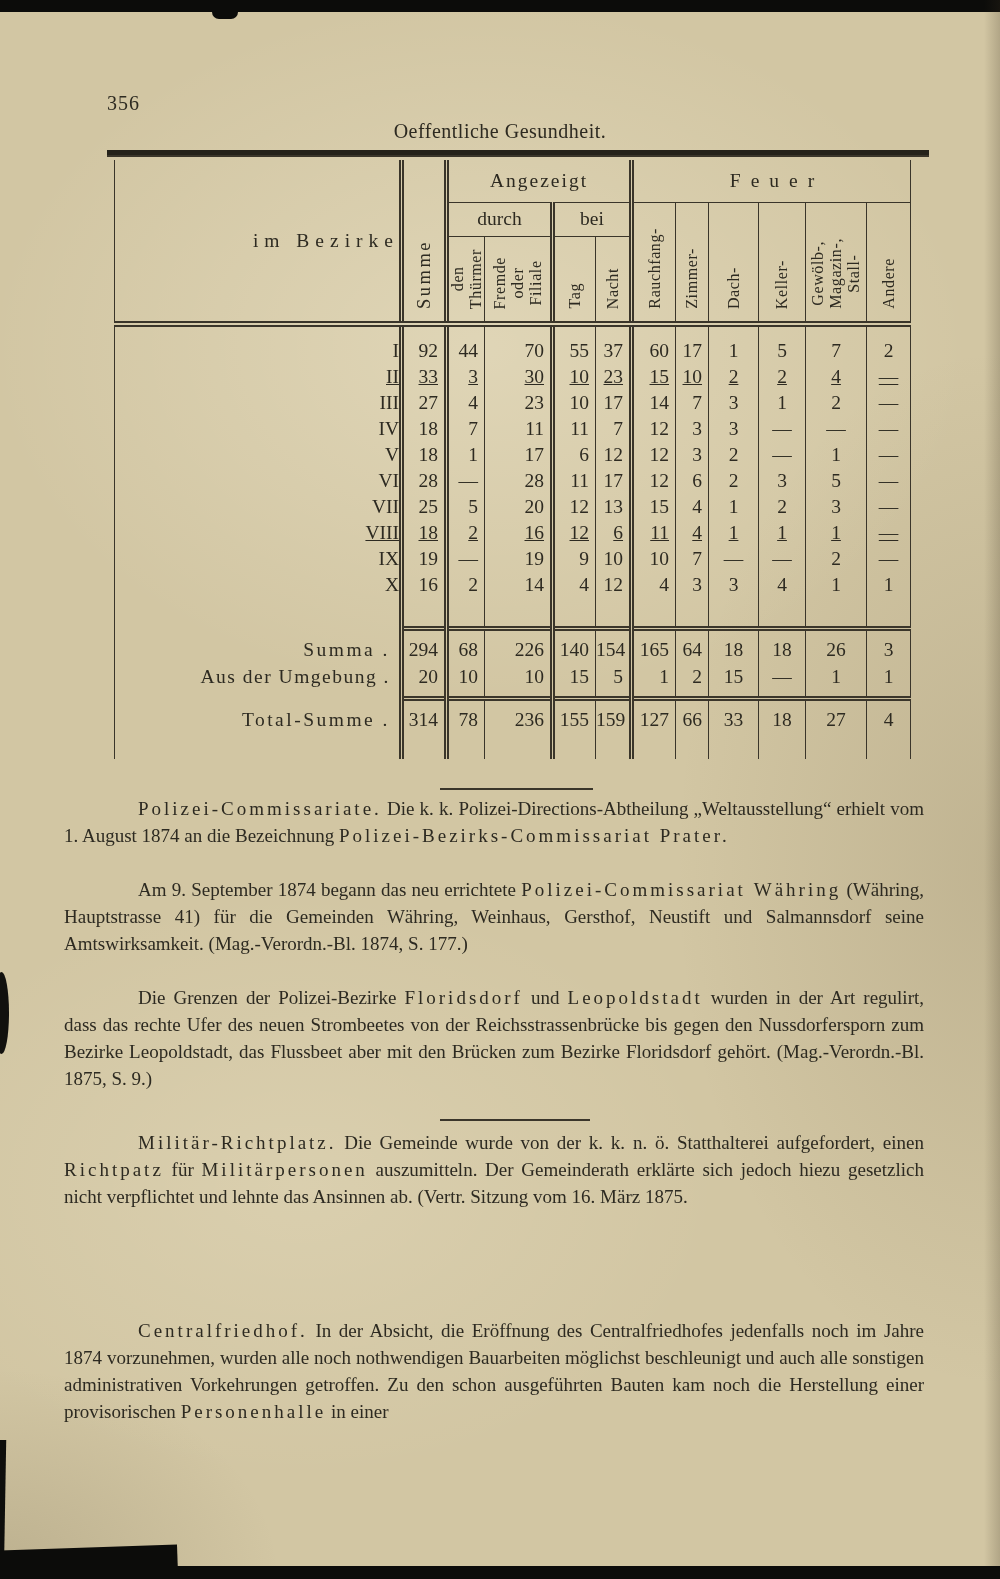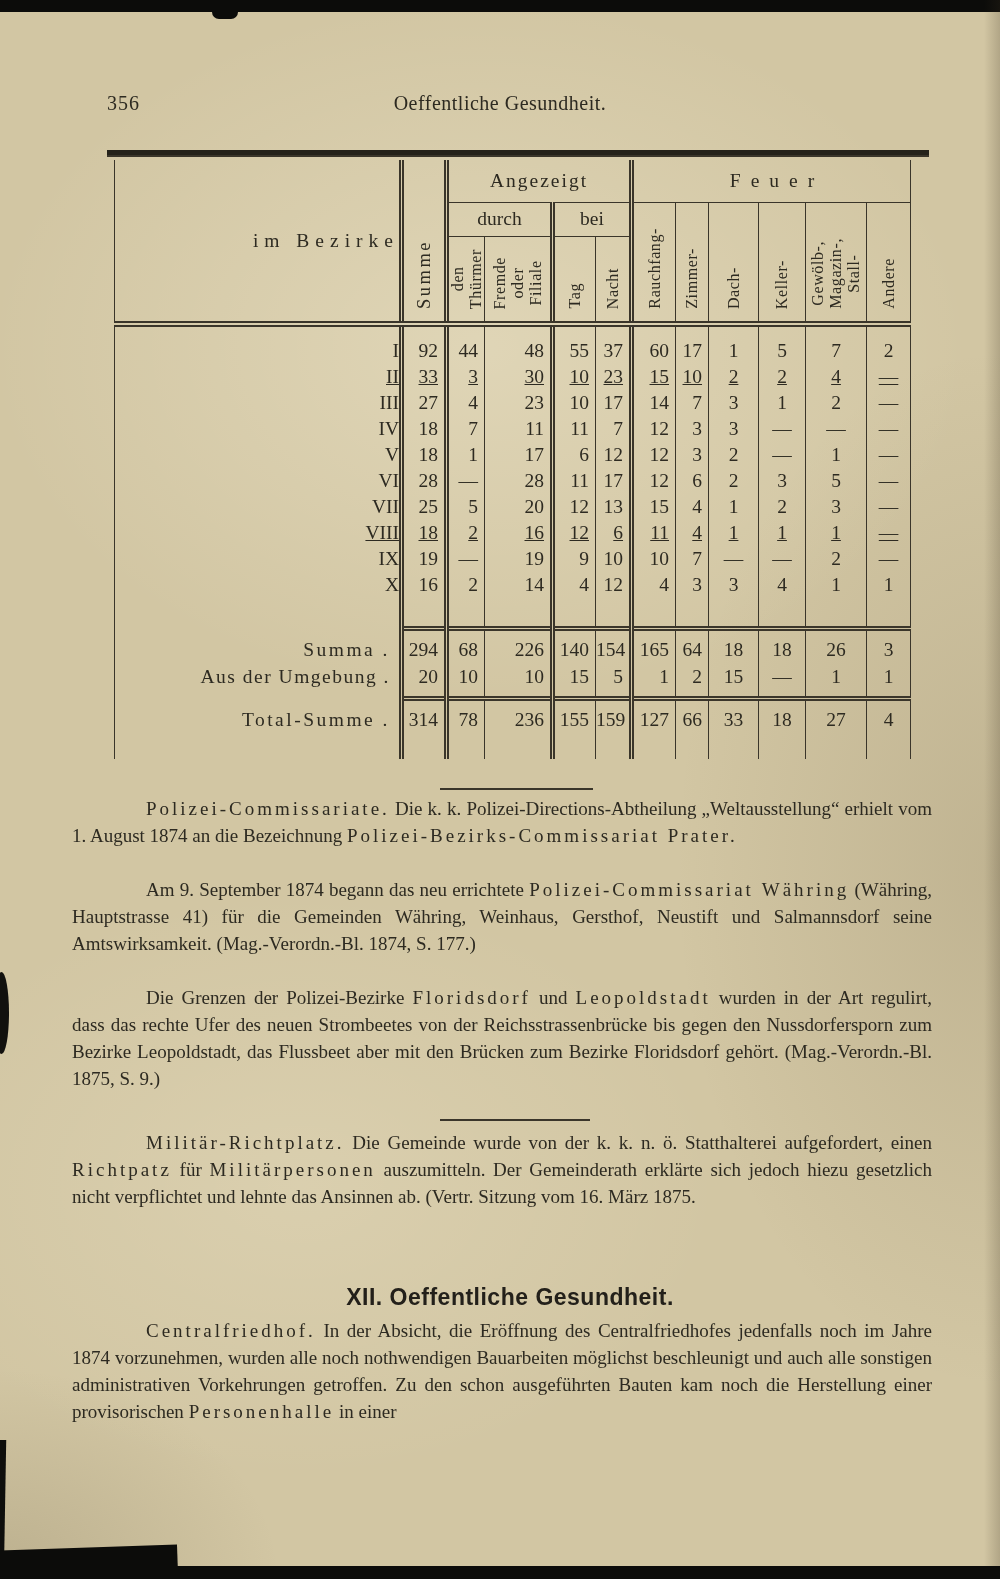--- a/index.html
+++ b/index.html
@@ -29,21 +29,21 @@
   .bar-top-notch{position:absolute;top:11px;left:212px;width:26px;height:8px;background:#0c0c0a;border-radius:0 0 7px 7px;}
   .bar-bottom{position:absolute;bottom:0;left:0;right:0;height:13px;background:#0c0c0a;}
   .corner-wedge{position:absolute;left:-12px;bottom:2px;width:190px;height:26px;background:#0c0c0a;transform:rotate(-2deg);transform-origin:left bottom;}
   .edge-left-strip{position:absolute;left:-2px;top:1440px;width:7px;height:140px;background:#0e0e0c;transform:rotate(1deg);}
   .ink-blob{position:absolute;left:-6px;top:972px;width:15px;height:82px;background:#12110e;border-radius:50%;}
   .shade-right{position:absolute;top:0;right:0;width:16px;height:100%;background:linear-gradient(to right,rgba(60,50,32,0),rgba(60,50,32,0.22));}
 
   
   .running-head{position:absolute;top:92px;left:0;width:100%;height:30px;font-size:20px;}
   .page-number{position:absolute;left:107px;top:0;letter-spacing:1px;}
-  .running-title{position:absolute;left:0;width:100%;text-align:center;letter-spacing:0.5px;}
+  .running-title{position:absolute;left:0;width:100%;text-align:center;letter-spacing:0.5px;margin-top:28px;}
 
   
   .table-wrap{position:absolute;left:114px;top:150px;width:800px;}
   .top-rule{height:4px;border-top:5px solid #25221a;border-bottom:2px solid var(--line);width:822px;margin-left:-7px;margin-bottom:3px;}
   table.fire{
     border-collapse:collapse;
     table-layout:fixed;
     width:796px;
     border-left:1.7px solid var(--line);
     border-right:1.7px solid var(--line);
@@ -81,21 +81,21 @@
     margin-bottom:7px;
   }
   .vert.big{font-size:18.5px;letter-spacing:2.5px;}
   
   td.lbl-roman{text-align:center;padding-left:44px;font-size:19.5px;}
   td.lbl-sum{text-align:right;padding-right:9px;letter-spacing:2.5px;font-size:19.5px;}
   td.lbl-umg{letter-spacing:1.5px;}
 
   
   .para{
-    position:absolute;left:72px;width:860px;
+    position:absolute;left:64px;width:860px;
     font-size:19px;line-height:27px;
     text-align:justify;
     text-indent:74px;
     color:var(--ink);
   }
   .gsp{letter-spacing:3px;}
   .divider{position:absolute;height:0;border-top:2.5px solid var(--line);}
   .divider.d1{left:440px;top:788px;width:153px;}
   .divider.d2{left:440px;top:1119px;width:150px;}
   .section-heading{
@@ -184,21 +184,21 @@
             <td class="nr"></td>
             <td class="nc"></td>
             <td class="nc"></td>
             <td class="nc"></td>
             <td class="nc"></td>
           </tr>
           <tr style="height: 26px;">
             <td class="lbl lbl-roman">I</td>
             <td class="dl nr">92</td>
             <td class="dl nr">44</td>
-            <td class="nr">48</td>
+            <td class="nr">70</td>
             <td class="dl nr">55</td>
             <td class="nr">37</td>
             <td class="dl nr">60</td>
             <td class="nr">17</td>
             <td class="nc">1</td>
             <td class="nc">5</td>
             <td class="nc">7</td>
             <td class="nc">2</td>
           </tr>
           <tr style="height: 26px; text-decoration: underline;">
@@ -450,17 +450,16 @@
   <div class="divider d1"></div>
 
   <p class="para" style="top:795px"><span class="gsp">Polizei-Commissariate.</span><span> Die k. k. Polizei-Directions-Abtheilung „Weltausstellung“ erhielt vom 1. August 1874 an die Bezeichnung </span><span class="gsp">Polizei-Bezirks-Commissariat Prater.</span></p>
   <p class="para" style="top:876px"><span>Am 9. September 1874 begann das neu errichtete </span><span class="gsp">Polizei-Commissariat Währing</span><span> (Währing, Hauptstrasse 41) für die Gemeinden Währing, Weinhaus, Gersthof, Neustift und Salmannsdorf seine Amtswirksamkeit. (Mag.-Verordn.-Bl. 1874, S. 177.)</span></p>
   <p class="para" style="top:984px"><span>Die Grenzen der Polizei-Bezirke </span><span class="gsp">Floridsdorf</span><span> und </span><span class="gsp">Leopoldstadt</span><span> wurden in der Art regulirt, dass das rechte Ufer des neuen Strombeetes von der Reichsstrassenbrücke bis gegen den Nussdorfersporn zum Bezirke Leopoldstadt, das Flussbeet aber mit den Brücken zum Bezirke Floridsdorf gehört. (Mag.-Verordn.-Bl. 1875, S. 9.)</span></p>
 
   <div class="divider d2"></div>
 
   <p class="para" style="top:1129px"><span class="gsp">Militär-Richtplatz.</span><span> Die Gemeinde wurde von der k. k. n. ö. Statthalterei aufgefordert, einen </span><span class="gsp">Richtpatz</span><span> für </span><span class="gsp">Militärpersonen</span><span> auszumitteln. Der Gemeinderath erklärte sich jedoch hiezu gesetzlich nicht verpflichtet und lehnte das Ansinnen ab. (Vertr. Sitzung vom 16. März 1875.</span></p>
 
-  <h2 class="section-heading">XII. Oeffentliche Gesundheit.</h2>
 
   <p class="para" style="top:1317px"><span class="gsp">Centralfriedhof.</span><span> In der Absicht, die Eröffnung des Centralfriedhofes jedenfalls noch im Jahre 1874 vorzunehmen, wurden alle noch nothwendigen Bauarbeiten möglichst beschleunigt und auch alle sonstigen administrativen Vorkehrungen getroffen. Zu den schon ausgeführten Bauten kam noch die Herstellung einer provisorischen </span><span class="gsp">Personenhalle</span><span> in einer</span></p>
 
 </div>
 
 </body></html>

